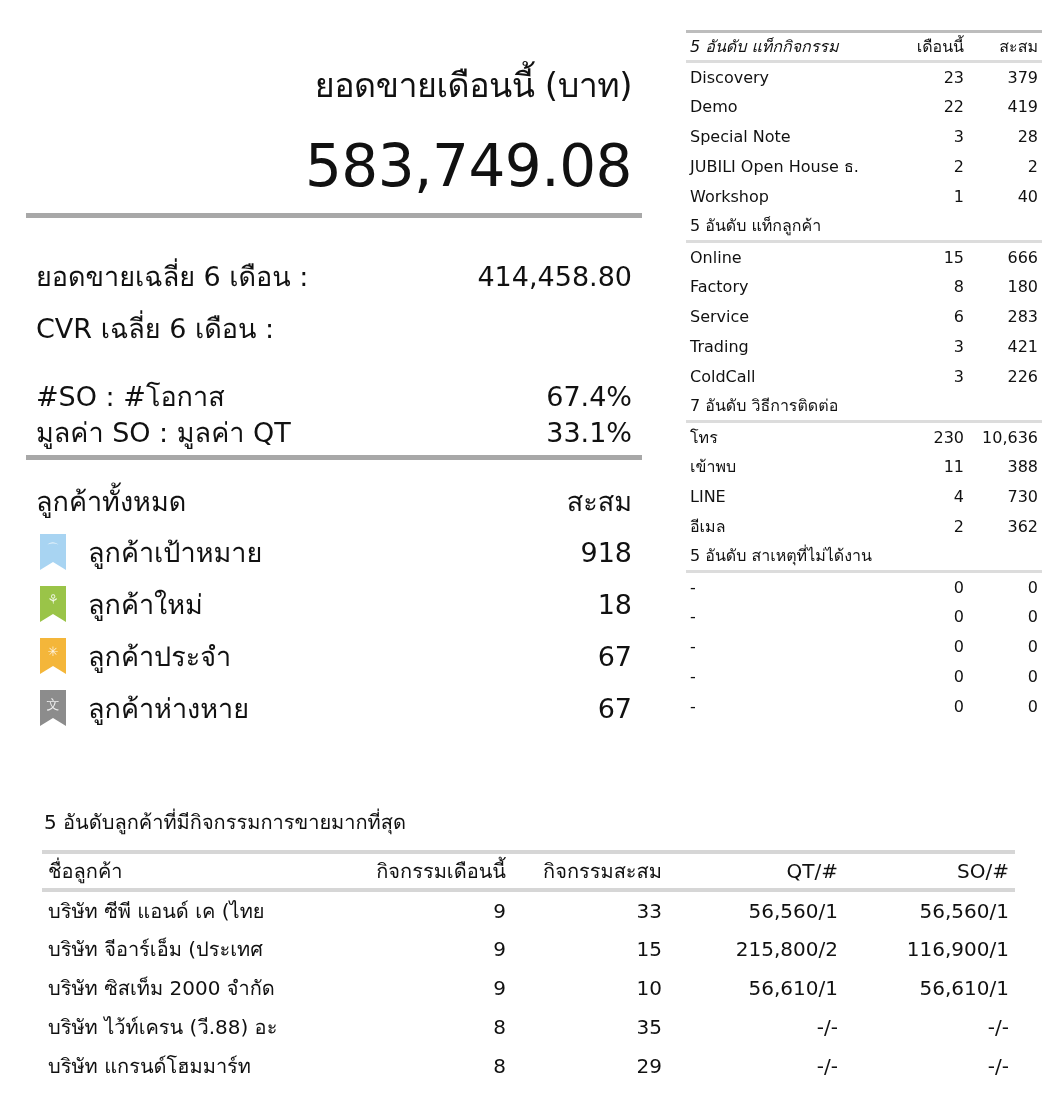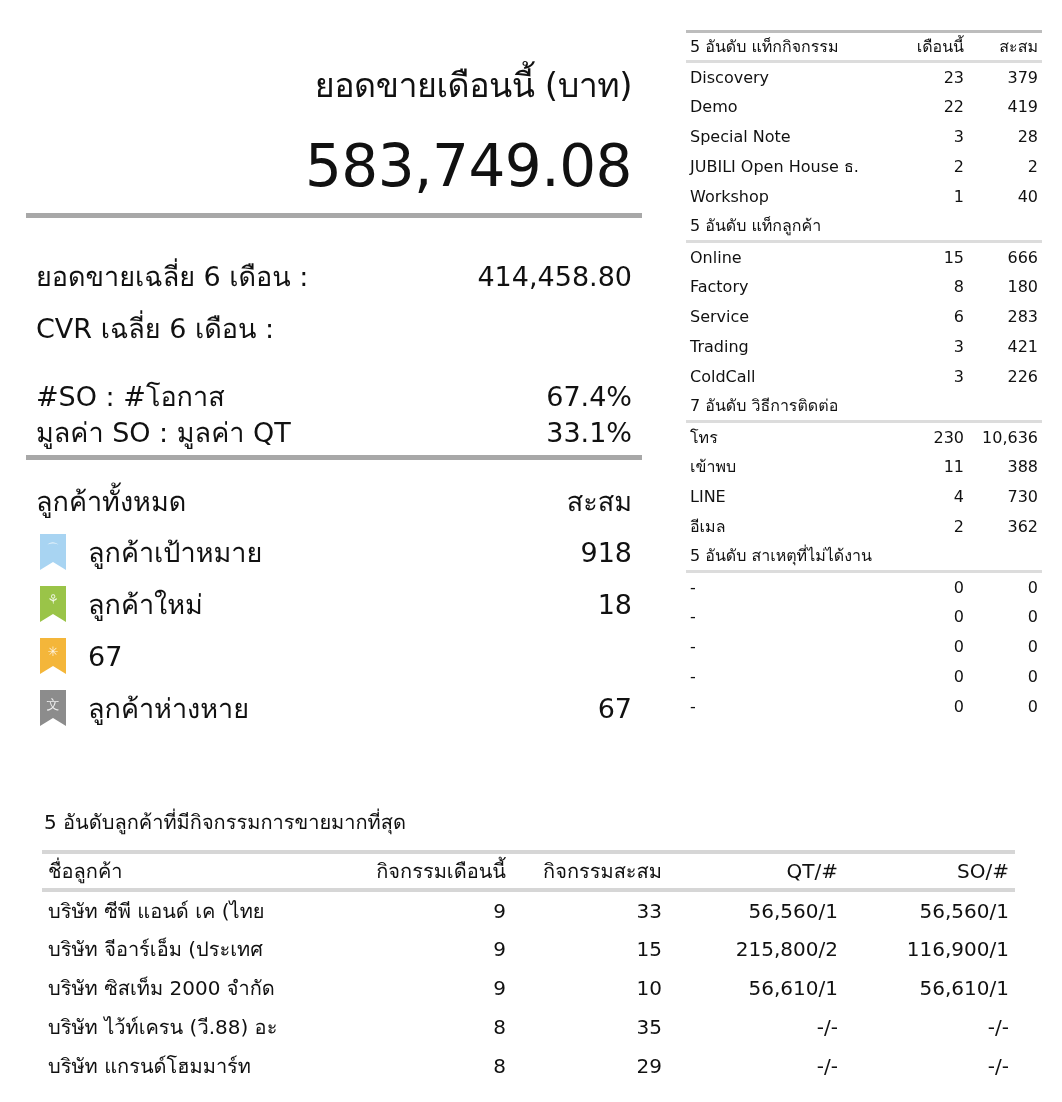--- a/index.html
+++ b/index.html
@@ -17,21 +17,21 @@
     .cust-row .lbl { flex: 1; }
     .cust-row .v { text-align: right; }
     .badge { width: 26px; height: 36px; margin-left: 4px; margin-right: 22px; position: relative; display: flex; justify-content: center; align-items: flex-start; padding-top: 6px; color: rgba(255,255,255,0.85); font-size: 13px;
              clip-path: polygon(0 0, 100% 0, 100% 100%, 50% 78%, 0 100%); }
 
     
     #right { position: absolute; left: 686px; top: 30px; width: 356px; }
     .rtable { width: 356px; border-collapse: collapse; font-size: 16px; }
     .rtable td { height: 30px; padding: 0 4px; white-space: nowrap; }
     .rtable td.n { text-align: right; }
-    .rtable td.c1 { width: 210px; }
+    .rtable td.c1 { width: 210px; font-style: italic; }
     .rtable td.c2 { width: 72px; }
     .rtable td.c3 { width: 74px; }
     .rtable tr.sec td { border-bottom: 3px solid #dcdcdc; }
     .rtable tr.top td { border-top: 3px solid #bdbdbd; }
 
     
     #bottom-title { position: absolute; left: 44px; top: 806px; font-size: 20px; white-space: nowrap; }
     #bottom { position: absolute; left: 42px; top: 850px; width: 973px; }
     .btable { width: 973px; border-collapse: collapse; font-size: 20px; }
     .btable th { font-weight: normal; height: 38px; border-top: 4px solid #d6d6d6; border-bottom: 4px solid #d6d6d6; padding: 0 6px; white-space: nowrap; }
@@ -75,20 +75,21 @@
     <span class="lbl">ลูกค้าเป้าหมาย</span>
     <span class="v">918</span>
   </div>
   <div class="cust-row" style="top:582px;">
     <span class="badge" style="background:#9ac448;">⚘</span>
     <span class="lbl">ลูกค้าใหม่</span>
     <span class="v">18</span>
   </div>
   <div class="cust-row" style="top:634px;">
     <span class="badge" style="background:#f4b63a;">✳</span>
+    <span class="lbl">ลูกค้าประจำ</span>
     <span class="v">67</span>
   </div>
   <div class="cust-row" style="top:686px;">
     <span class="badge" style="background:#8c8c8c;">文</span>
     <span class="lbl">ลูกค้าห่างหาย</span>
     <span class="v">67</span>
   </div>
 </div>
 
 <div id="right">

